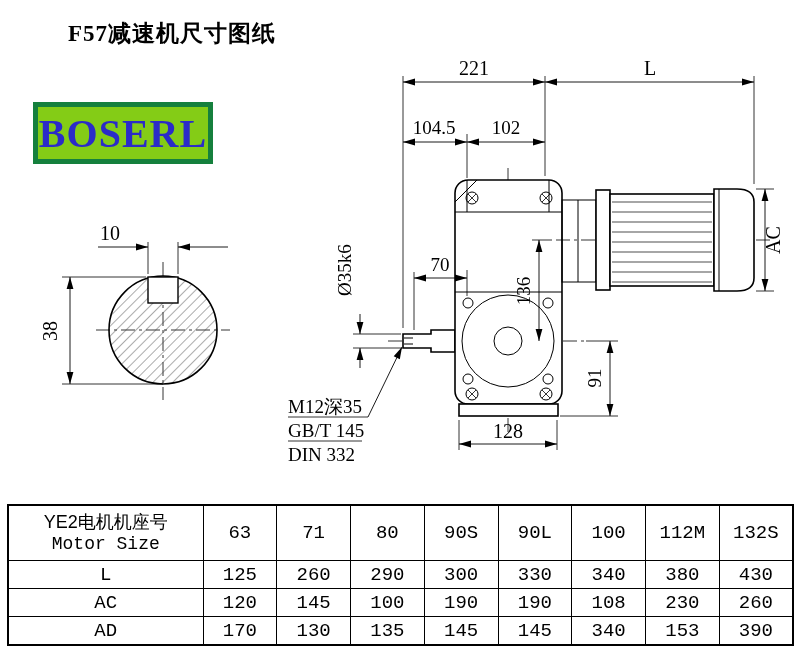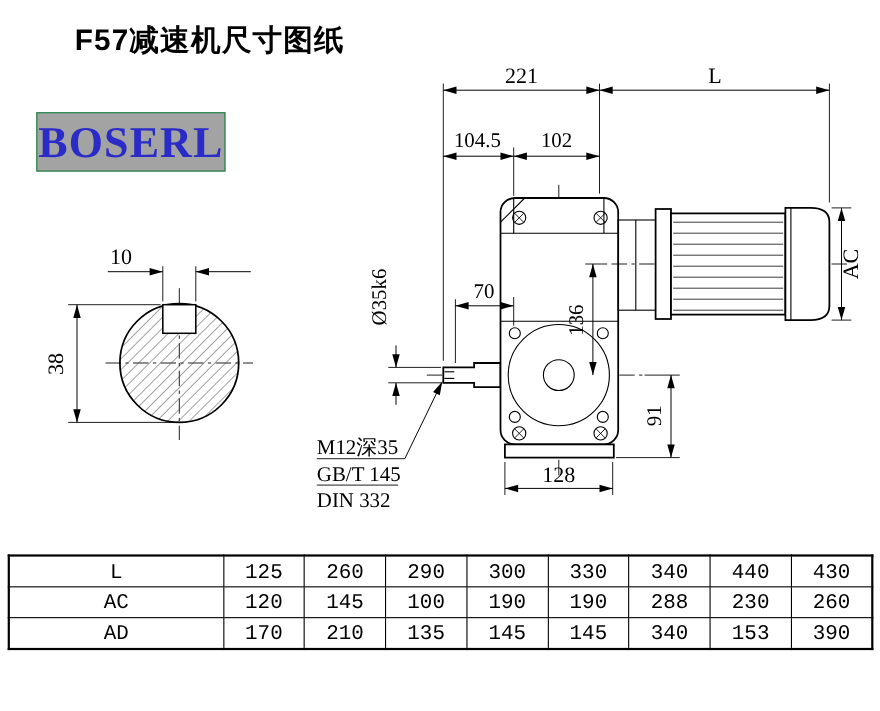--- a/index.html
+++ b/index.html
@@ -1,26 +1,26 @@
 <!DOCTYPE html>
 <html><head>
 <meta charset="utf-8">
 <style>
   html,body{margin:0;padding:0;}
   body{
     width:800px;height:646px;position:relative;background:#fff;overflow:hidden;
     font-family:"Liberation Sans",sans-serif;color:#000;
   }
   .page-title{
-    position:absolute;left:68px;top:18px;font-size:27px;font-weight:bold;
-    letter-spacing:1px;font-family:Liberation Sans, sans-serif;
+    position:absolute;left:68px;top:18px;font-size:23px;font-weight:bold;
+    letter-spacing:1px;font-family:Liberation Serif, serif;
   }
   .logo-box{
     position:absolute;left:33px;top:102px;width:170px;height:52px;
-    border:1px solid #15803d;background:#a3a3a3;
+    border:5px solid #15803d;background:#84cc16;
     display:flex;align-items:center;justify-content:center;
   }
   .logo-box span{
     font-family:"Liberation Serif",serif;font-size:40px;font-weight:bold;
     color:#2b2bc8;letter-spacing:1px;
   }
   svg.drawing{position:absolute;left:0;top:0;}
   .thick{stroke:#000;stroke-width:1.6;fill:#fff;}
   .thin{stroke:#000;stroke-width:1;fill:none;}
   .fin{stroke:#000;stroke-width:0.7;fill:none;}
@@ -210,46 +210,60 @@
     <col>
       <col>
       <col>
       <col>
       <col>
       <col>
       <col>
       <col>
   </colgroup>
   <tbody>
+    <tr class="hrow">
+      <td>
+        <div class="cn">YE2电机机座号</div>
+        <div class="en">Motor Size</div>
+      </td>
+      <td>63</td>
+      <td>71</td>
+      <td>80</td>
+      <td>90S</td>
+      <td>90L</td>
+      <td>100</td>
+      <td>112M</td>
+      <td>132S</td>
+    </tr>
     <tr>
       <td>L</td>
       <td>125</td>
       <td>260</td>
       <td>290</td>
       <td>300</td>
       <td>330</td>
       <td>340</td>
-      <td>440</td>
+      <td>380</td>
       <td>430</td>
     </tr>
     <tr>
       <td>AC</td>
       <td>120</td>
       <td>145</td>
       <td>100</td>
       <td>190</td>
       <td>190</td>
-      <td>288</td>
+      <td>108</td>
       <td>230</td>
       <td>260</td>
     </tr>
     <tr>
       <td>AD</td>
       <td>170</td>
-      <td>210</td>
+      <td>130</td>
       <td>135</td>
       <td>145</td>
       <td>145</td>
       <td>340</td>
       <td>153</td>
       <td>390</td>
     </tr>
   </tbody>
 </table>
 

